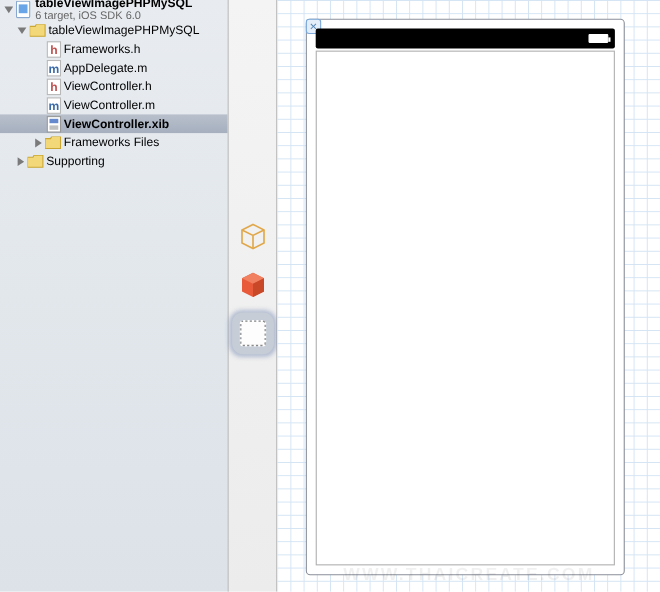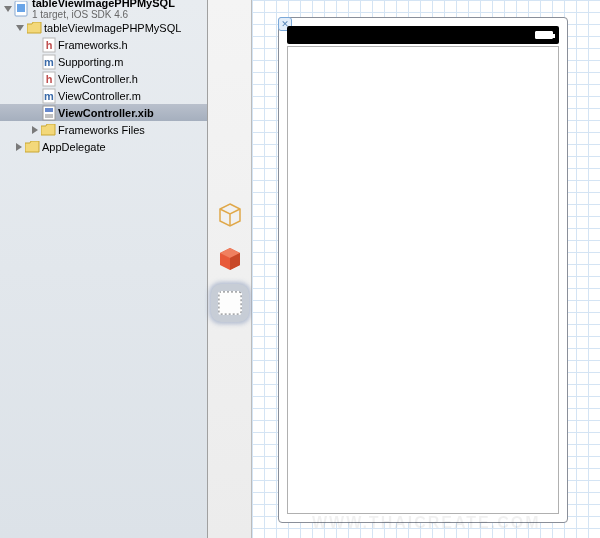--- a/index.html
+++ b/index.html
@@ -173,21 +173,21 @@
   <div class="project-header tree-row">
     <span class="disclosure open"></span>
     <span class="icon">
       <svg viewBox="0 0 16 16">
           <rect x="1" y="0" width="12" height="15" rx="1" fill="#fff" stroke="#88a8d0"></rect>
           <rect x="3" y="3" width="8" height="8" fill="#6aa5e8"></rect>
         </svg>
     </span>
     <div class="title-block">
       <span class="project-title">tableViewImagePHPMySQL</span>
-      <span class="project-subtitle">1 target, iOS SDK 4.6</span>
+      <span class="project-subtitle">6 target, iOS SDK 6.0</span>
     </div>
   </div>
 
   <div class="tree">
     <div class="tree-row indent-1">
       <span class="disclosure open"></span>
       <span class="icon folder-icon">
         <svg viewBox="0 0 15 12">
             <path d="M0 2 L5 2 L6 0 L14 0 L14 11 L0 11 Z" fill="#f3d87a" stroke="#c9a732"></path>
           </svg>
@@ -207,21 +207,21 @@
     </div>
 
     <div class="tree-row indent-2">
       <span class="disclosure-spacer"></span>
       <span class="icon file-icon">
         <svg viewBox="0 0 14 16">
             <rect x="1" y="1" width="12" height="14" fill="#fff" stroke="#b8b8b8"></rect>
             <text x="7" y="12" text-anchor="middle" font-size="9" fill="#3a6aa8" font-weight="bold">m</text>
           </svg>
       </span>
-      <span class="label">Supporting.m</span>
+      <span class="label">AppDelegate.m</span>
     </div>
 
     <div class="tree-row indent-2">
       <span class="disclosure-spacer"></span>
       <span class="icon file-icon">
         <svg viewBox="0 0 14 16">
             <rect x="1" y="1" width="12" height="14" fill="#fff" stroke="#b8b8b8"></rect>
             <text x="7" y="12" text-anchor="middle" font-size="9" fill="#c05050" font-weight="bold">h</text>
           </svg>
       </span>
@@ -261,21 +261,21 @@
       <span class="label">Frameworks Files</span>
     </div>
 
     <div class="tree-row indent-1">
       <span class="disclosure closed"></span>
       <span class="icon folder-icon">
         <svg viewBox="0 0 15 12">
             <path d="M0 2 L5 2 L6 0 L14 0 L14 11 L0 11 Z" fill="#f3d87a" stroke="#c9a732"></path>
           </svg>
       </span>
-      <span class="label">AppDelegate</span>
+      <span class="label">Supporting</span>
     </div>
 
   </div>
 </div>
 
 <div class="editor-area">
   <div class="dock">
     <div class="dock-item">
       <svg width="26" height="26" viewBox="0 0 26 26">
         <g fill="none" stroke="#e0a84a" stroke-width="1.5">

